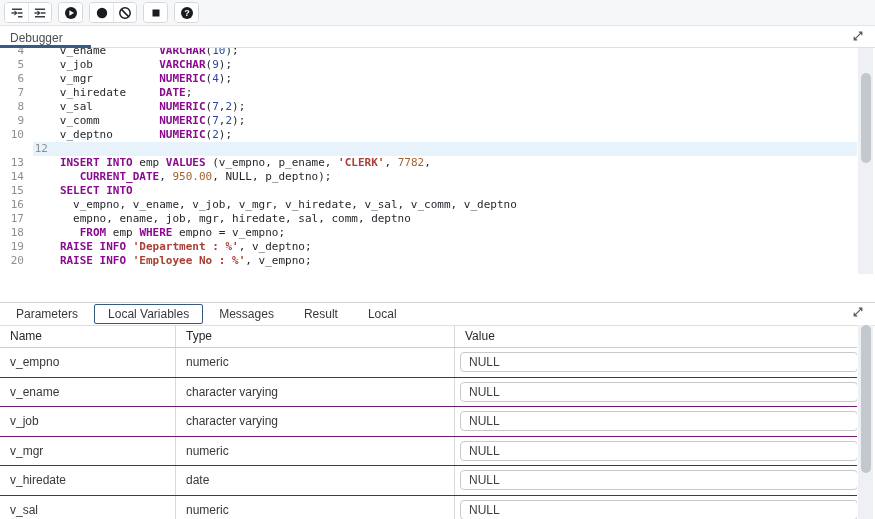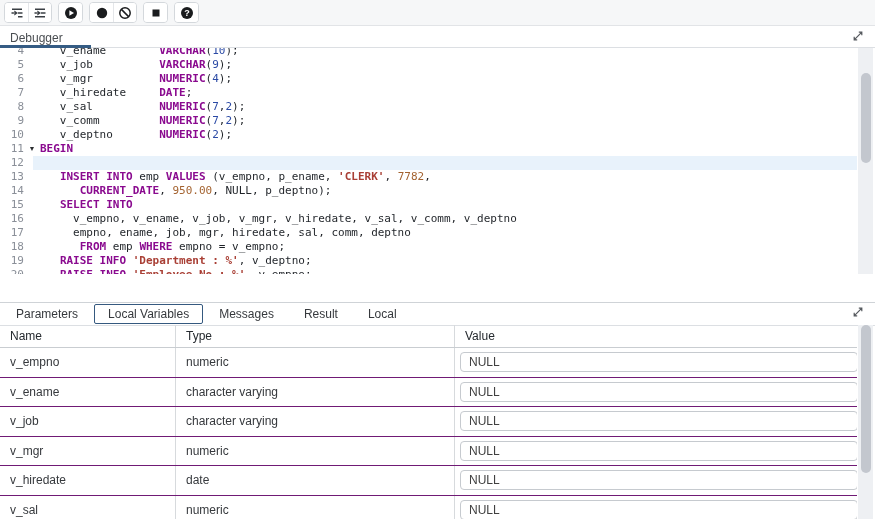--- a/index.html
+++ b/index.html
@@ -20,21 +20,21 @@
   .wintab{position:absolute;left:0;top:0;height:22px;width:91px;box-sizing:border-box;
           padding-left:10px;font-size:12px;color:#4a4e52;display:flex;align-items:flex-end;
           border-bottom:3px solid var(--tab-underline,#355c84);}
   .expand-btn{position:absolute;top:3px;width:18px;height:16px;background:none;border:none;cursor:pointer;padding:0;}
   .editor-expand{right:8px;}
 
   
   .editor{position:absolute;left:0;top:48px;width:875px;height:226px;background:#fff;overflow:hidden;}
   .code-content{position:absolute;left:0;top:-4.5px;width:857px;}
   .cline{display:flex;height:14.05px;}
-  .cline.hl{background:linear-gradient(to right,transparent 33px,var(--active-line-bg,#e8f2fb) 33px);}
+  .cline.hl{background:linear-gradient(to right,transparent 33px,var(--active-line-bg,#e8f2fb) 33px);padding-left:24px;}
   .lno{width:24px;flex:none;text-align:right;color:#8a8f98;
        font:11px/14.05px "DejaVu Sans Mono",monospace;}
   .fold{width:16px;flex:none;text-align:center;font-size:7px;line-height:14.05px;color:#2b2e31;}
   .ltext{margin:0;font:11px/14.05px "DejaVu Sans Mono",monospace;white-space:pre;color:#1f2328;}
   .tk-k{color:var(--keyword,#8a0a8f);font-weight:bold;}
   .tk-s{color:var(--string,#a93f35);font-weight:bold;}
   .tk-l{color:var(--number-literal,#a3622f);}
   .tk-n{color:var(--number-decl,#2b4aa5);}
 
   
@@ -161,25 +161,20 @@
         <div class="cline">
           <span class="lno">9</span>
           <span class="fold"></span>
           <pre class="ltext"><span class="tk-p">   v_comm         </span><span class="tk-k">NUMERIC</span><span class="tk-p">(</span><span class="tk-n">7</span><span class="tk-p">,</span><span class="tk-n">2</span><span class="tk-p">);</span></pre>
         </div>
         <div class="cline">
           <span class="lno">10</span>
           <span class="fold"></span>
           <pre class="ltext"><span class="tk-p">   v_deptno       </span><span class="tk-k">NUMERIC</span><span class="tk-p">(</span><span class="tk-n">2</span><span class="tk-p">);</span></pre>
         </div>
-        <div class="cline">
-          <span class="lno">11</span>
-          <span class="fold">▼</span>
-          <pre class="ltext"><span class="tk-k">BEGIN</span></pre>
-        </div>
         <div class="cline hl">
           <span class="lno">12</span>
           <span class="fold"></span>
         </div>
         <div class="cline">
           <span class="lno">13</span>
           <span class="fold"></span>
           <pre class="ltext"><span class="tk-p">   </span><span class="tk-k">INSERT INTO</span><span class="tk-p"> emp </span><span class="tk-k">VALUES</span><span class="tk-p"> (v_empno, p_ename, </span><span class="tk-s">'CLERK'</span><span class="tk-p">, </span><span class="tk-l">7782</span><span class="tk-p">,</span></pre>
         </div>
         <div class="cline">

